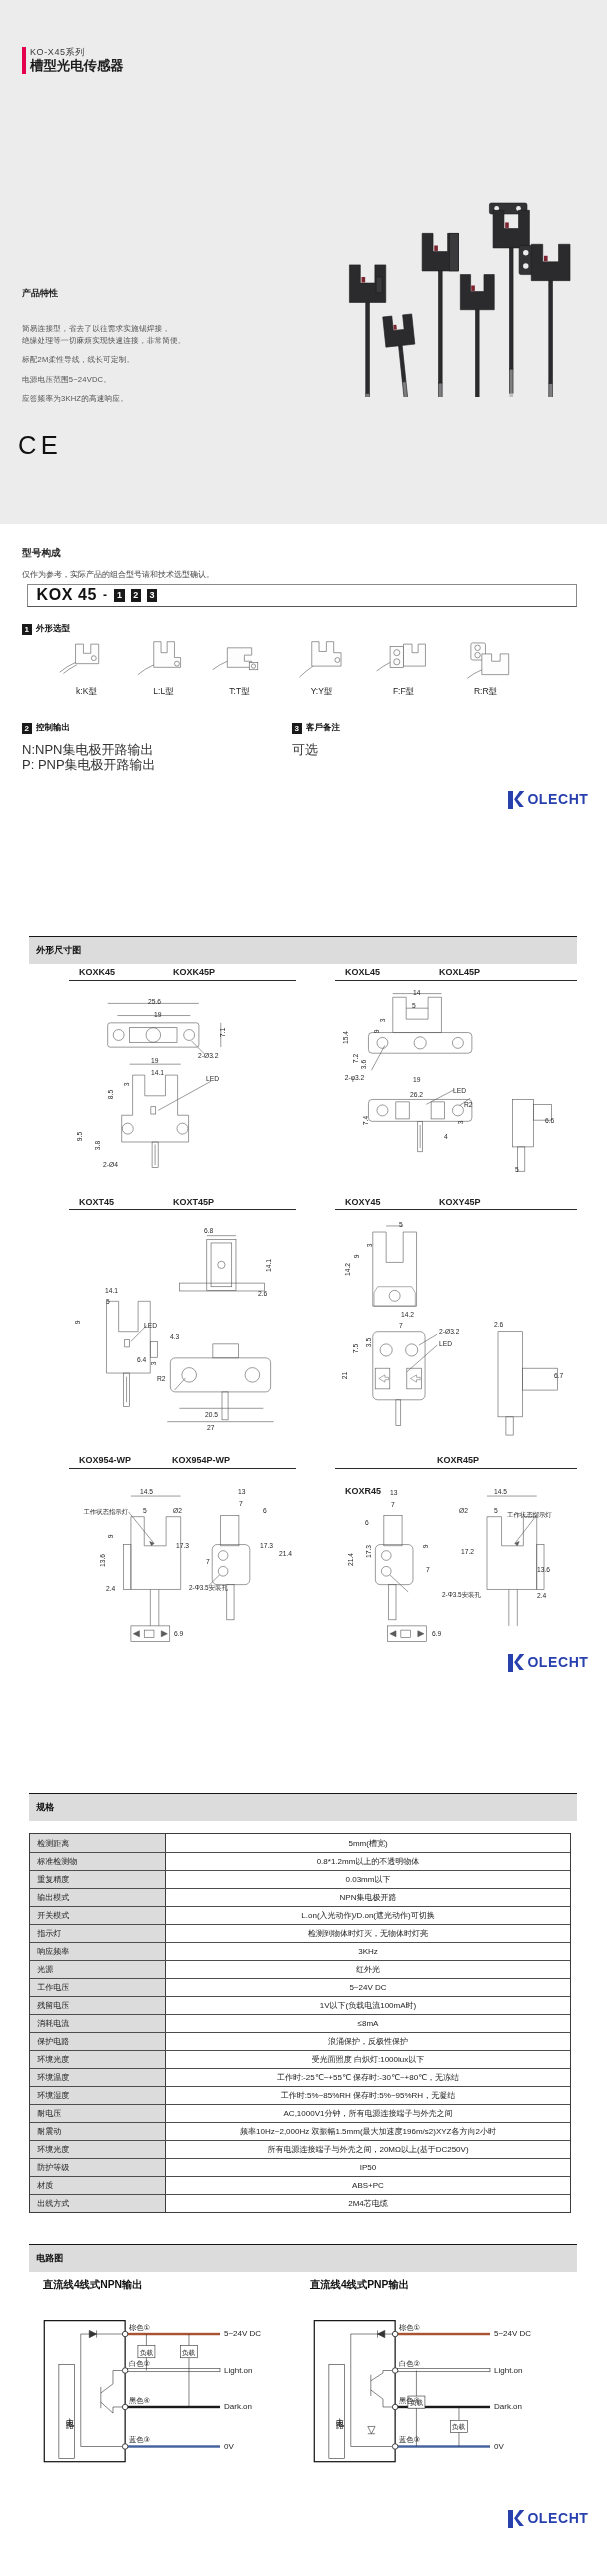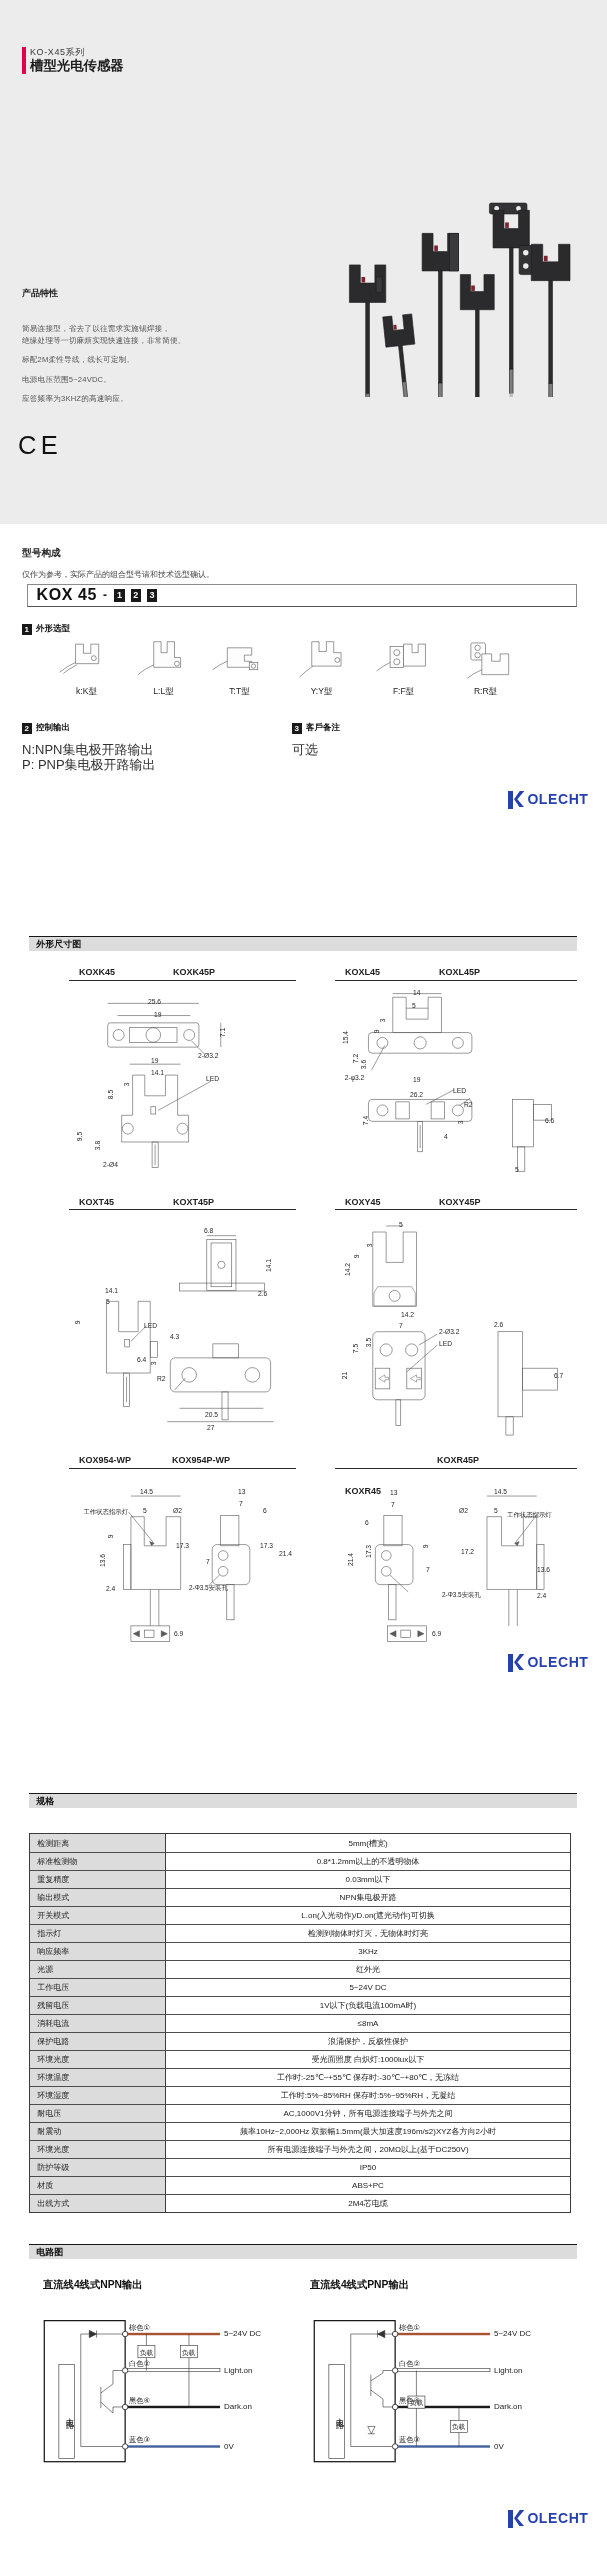--- a/index.html
+++ b/index.html
@@ -8,21 +8,21 @@
   .abs{position:absolute}
   
   .hero{position:absolute;left:0;top:0;width:607px;height:524px;background:#ececec}
   .accent{position:absolute;left:22px;top:47px;width:3.6px;height:27px;background:#e4004e}
   .series{position:absolute;left:30px;top:46px;font-size:9px;color:#3a3a3a;letter-spacing:0.6px}
   .prodtitle{position:absolute;left:30px;top:57px;font-size:13.4px;font-weight:bold;color:#1c1c1c}
   .feat-h{position:absolute;left:22px;top:287px;font-size:9px;font-weight:bold;color:#222}
   .feat{position:absolute;left:22px;font-size:7.6px;color:#555;letter-spacing:0.2px}
   .ce{position:absolute;left:18px;top:431px;font-size:25.5px;color:#111;letter-spacing:4.3px;font-weight:500}
   
-  .secbar{position:absolute;left:29px;width:548px;height:15px;background:#dcdcdc;border-top:1.8px solid #161616;
+  .secbar{position:absolute;left:29px;width:548px;height:28px;background:#dcdcdc;border-top:1.8px solid #161616;
           display:flex;align-items:center;padding-left:7.3px;box-sizing:border-box;font-weight:bold;font-size:9px;color:#111}
   
   .mod-h{position:absolute;left:22px;top:547px;font-size:9.7px;font-weight:bold}
   .mod-note{position:absolute;left:22px;top:569px;font-size:8px;color:#444}
   .codebox{position:absolute;left:27px;top:584px;width:550px;height:22.5px;background:#fff;border:0.6px solid #8a8a8a;
            border-bottom:1.8px solid #555;box-sizing:border-box;display:flex;align-items:center}
   .codebox .code{font-size:16px;font-weight:bold;margin-left:8.5px;letter-spacing:0.6px;color:#111}
   .codebox .dash{font-size:12px;font-weight:bold;margin:0 7.3px 0 6px;color:#111}
   .numsq{display:inline-block;width:10.3px;height:13.4px;background:#191919;color:#fff;text-align:center;
          line-height:13.4px;font-weight:bold;font-size:9px;margin-right:6px}

